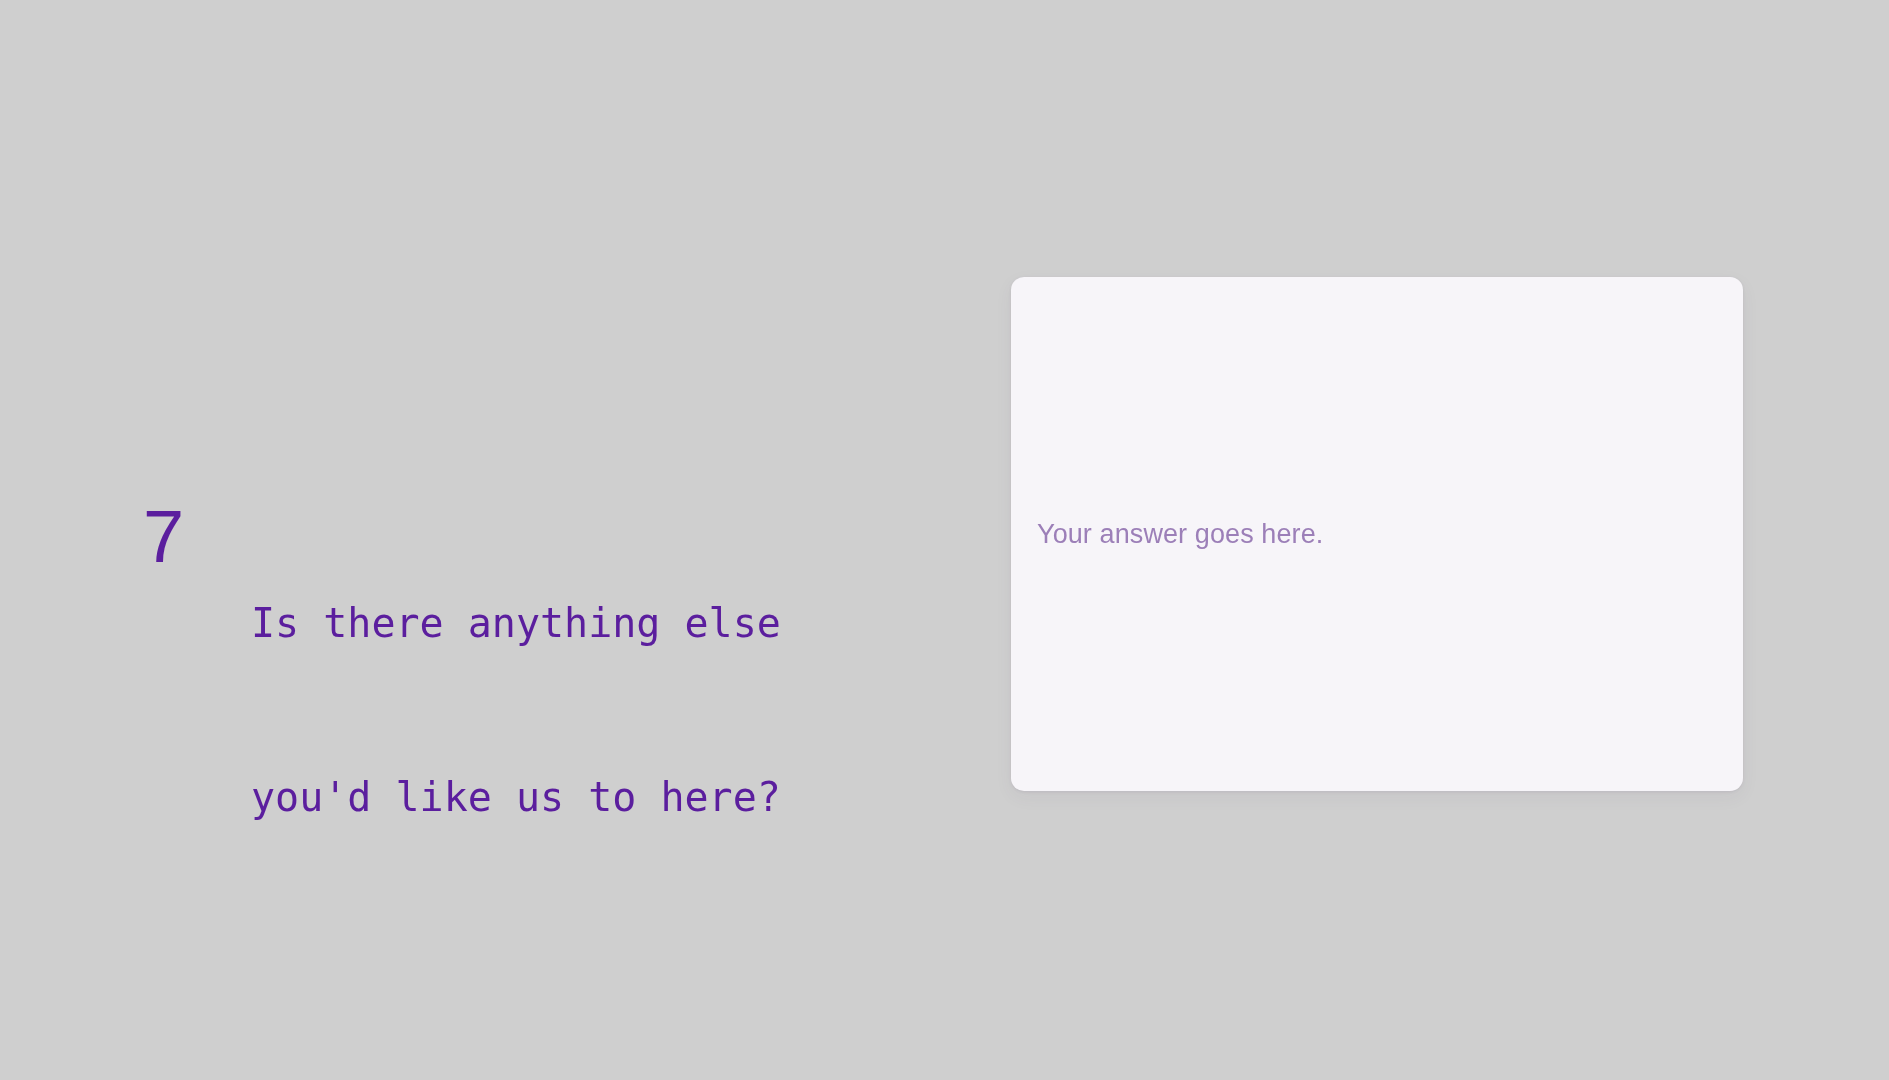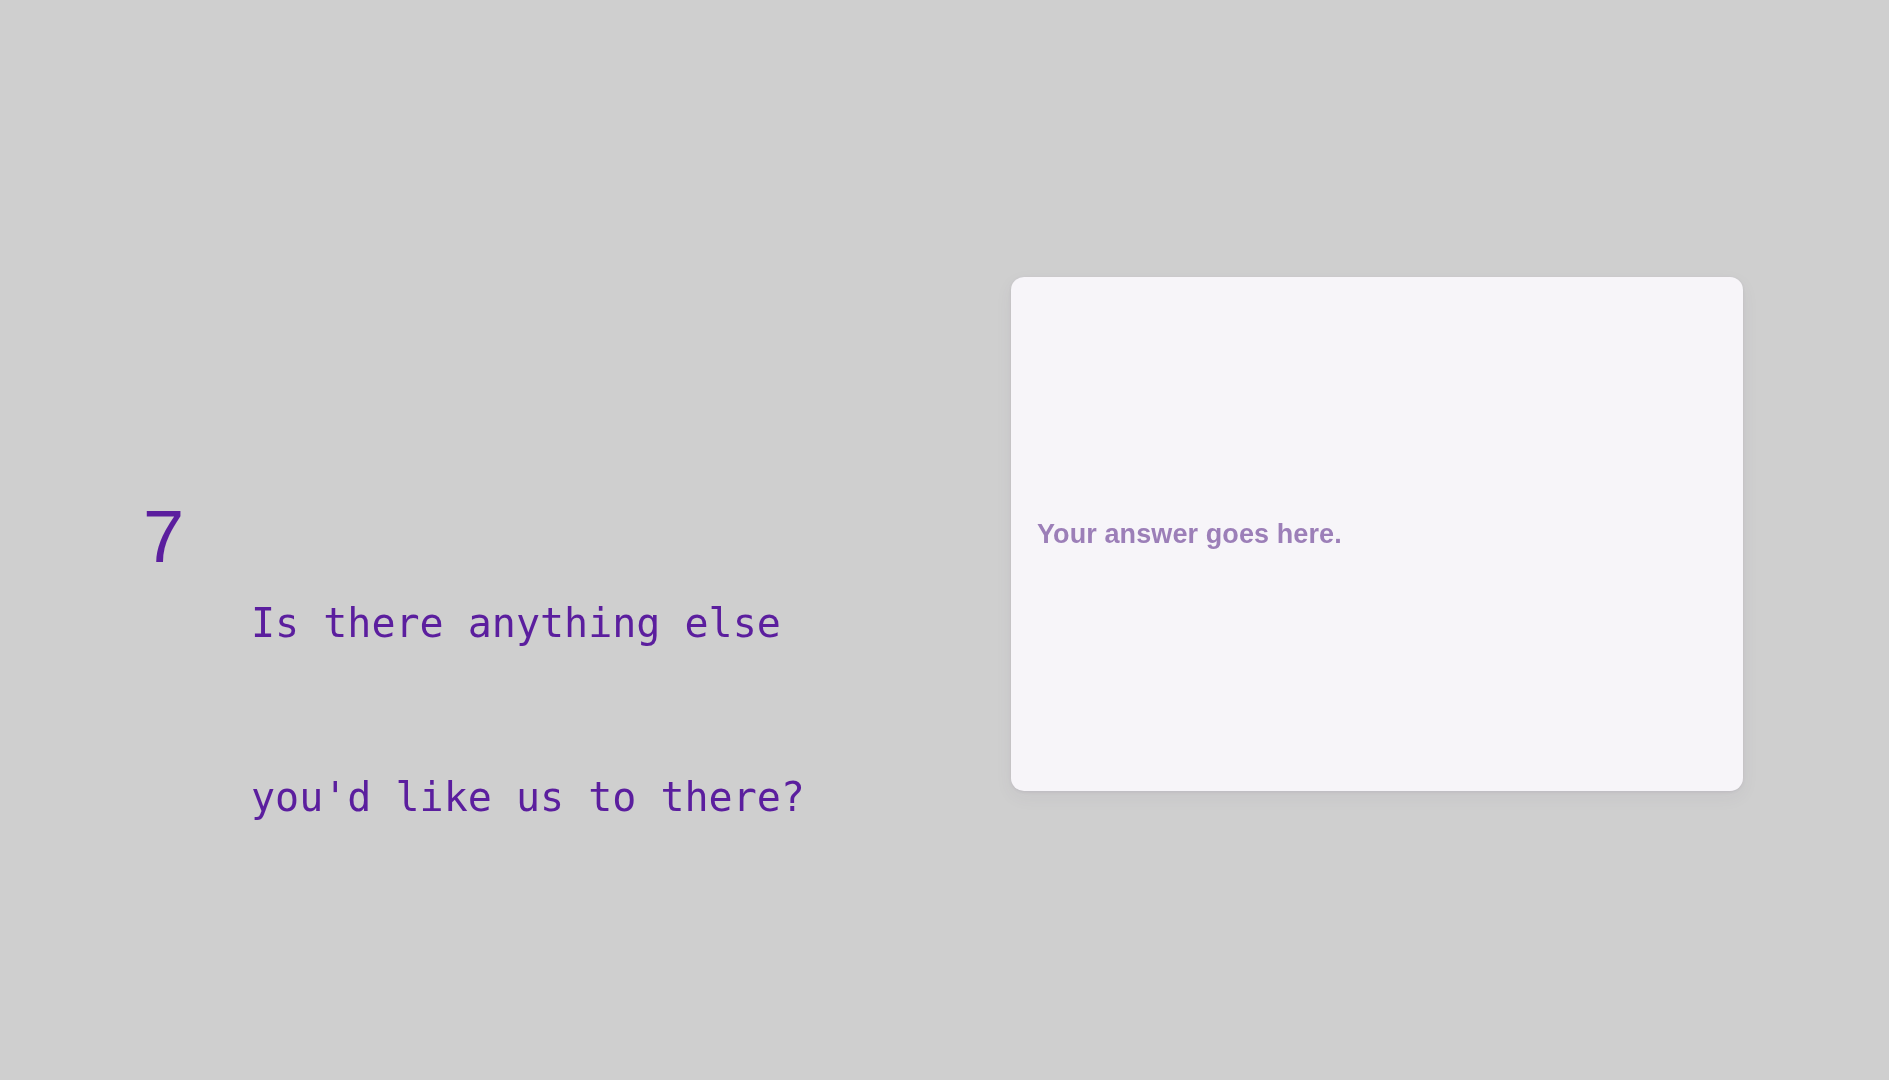--- a/index.html
+++ b/index.html
@@ -80,39 +80,39 @@
 
   .answer-placeholder {
     position: absolute;
     left: 26px;
     top: 0;
     height: 100%;
     display: flex;
     align-items: center;
     font-family: "Liberation Sans", sans-serif;
     font-size: 27px;
-    font-weight: 700;
+    font-weight: 400;
     color: #9c7fb8;
     letter-spacing: 0.1px;
     user-select: none;
     pointer-events: none;
     white-space: nowrap;
   }
 </style>
 </head>
 <body>
 
 <div class="screen">
 
   <div class="question-block">
     <div class="question-number">7</div>
 
     <div class="question-text">
       <span class="qline">Is there anything else</span>
-      <span class="qline">you'd like us to there?</span>
+      <span class="qline">you'd like us to here?</span>
     </div>
   </div>
 
   <div class="answer-card">
     <div class="answer-placeholder">Your answer goes here.</div>
   </div>
 
 </div>
 
 </body></html>

